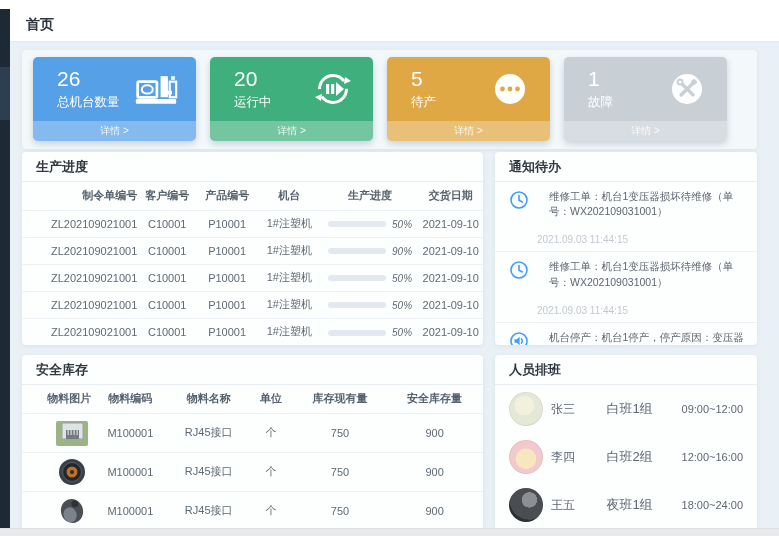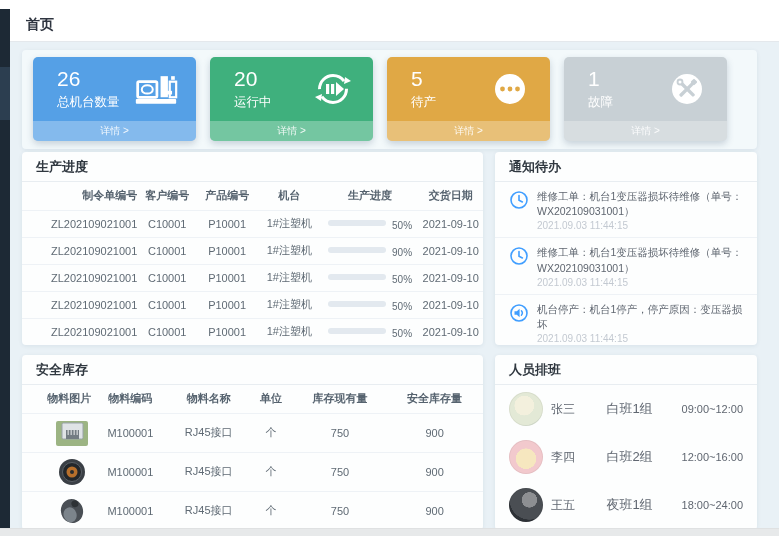--- a/index.html
+++ b/index.html
@@ -35,33 +35,33 @@
                  color:rgba(255,255,255,0.9); }
   .card-icon { display:none; width:44px; height:40px; }
   .ic-machine .i-machine, .ic-running .i-running, .ic-waiting .i-waiting, .ic-fault .i-fault { display:block; }
 
   
   #production-panel { left:22px; top:152px; width:461px; height:193px; }
   table { width:100%; border-collapse:collapse; table-layout:fixed; }
   th { font-size:11px; font-weight:bold; color:#56636f; height:28px; text-align:center; }
   td { font-size:11px; color:#5f6a74; height:27px; text-align:center; border-top:1px solid #eef2f6; }
   th:first-child, td:first-child { text-align:right; padding-left:14px; }
-  .prog-wrap { display:inline-flex; align-items:flex-start; gap:6px; }
+  .prog-wrap { display:inline-flex; align-items:center; gap:6px;font-style:italic; }
   .prog-track { width:58px; height:6px; border-radius:3px; background:#e3e9ef; overflow:hidden; }
   .prog-fill { height:6px; border-radius:3px; background:#409eff; }
   .prog-label { font-size:10px; color:#5f6a74; }
 
   
   #notify-panel { left:495px; top:152px; width:262px; height:193px; }
   .notify-item { display:flex; gap:8px; padding:7px 12px 6px 14px; border-bottom:1px solid #eef2f6; cursor:pointer; }
   .notify-item:last-child { border-bottom:none; }
   .n-icon { display:none; width:20px; height:20px; flex:0 0 20px; margin-top:1px; }
   .ic-clock .i-clock, .ic-speaker .i-speaker { display:block; }
-  .n-text { font-size:10.5px; color:#5f6670; line-height:1.45; }
-  .n-time { font-size:10px; color:#c3c9d1; margin-top:1px; }
+  .n-text { font-size:10.5px; color:#5f6670; line-height:1.45;margin-left:12px; }
+  .n-time { font-size:10px; color:#c3c9d1; margin-top:15px; }
 
   
   #inventory-panel { left:22px; top:355px; width:461px; height:175px; }
   #inventory-panel td { height:39px; }
   .mat-img { display:none; width:38px; height:30px; }
   .img-rj45 .i-rj45, .img-speaker-round .i-speaker-round, .img-speaker-cone .i-speaker-cone { display:inline-block; vertical-align:middle; }
 
   
   #schedule-panel { left:495px; top:355px; width:262px; height:175px; }
   .sched-row { display:flex; align-items:center; padding:7px 14px; height:48px; }

